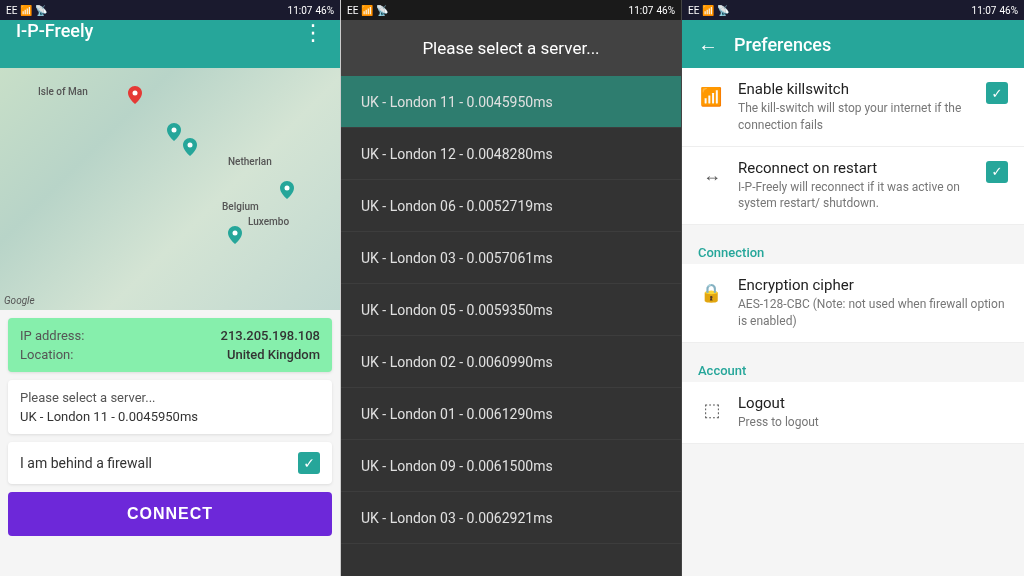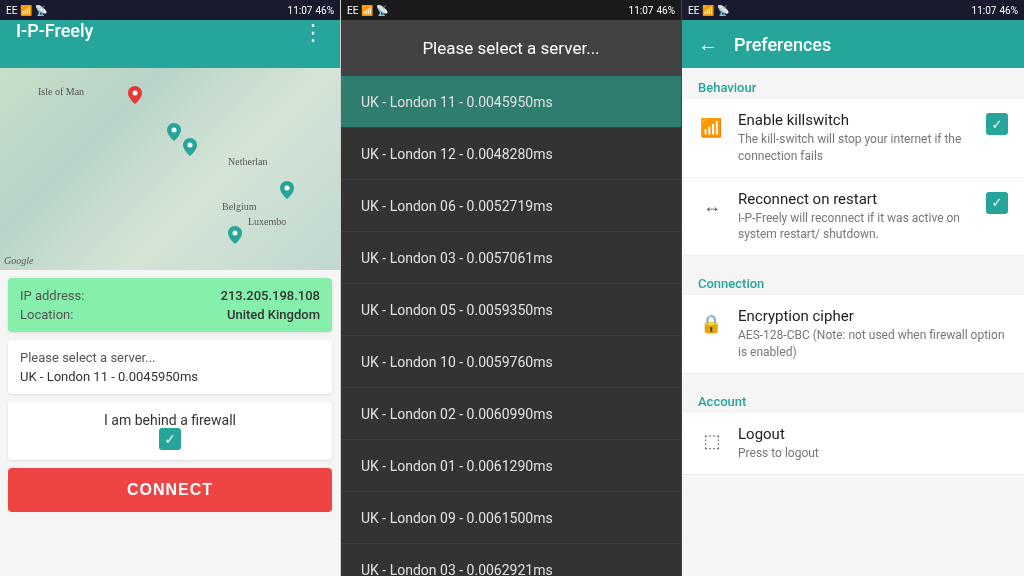--- a/index.html
+++ b/index.html
@@ -48,25 +48,24 @@
       font-weight: 500;
     }
     .app-bar-menu {
       color: #fff;
       font-size: 22px;
       cursor: pointer;
     }
 
     .map-container {
       width: 100%;
-      height: 202px;
+      height: 242px;
       background: #d4e8c2;
       position: relative;
       overflow: hidden;
-      font-family: Liberation Serif, serif;
     }
     .map-bg {
       width: 100%;
       height: 100%;
       background: linear-gradient(135deg, #c8dfc8 0%, #b8d4c8 30%, #d4e4d4 60%, #c0d8d0 100%);
       position: relative;
     }
     .map-label {
       position: absolute;
       font-size: 10px;
@@ -122,42 +121,41 @@
 
     .firewall-box {
       background: #fff;
       margin: 0 8px 8px 8px;
       padding: 10px 12px;
       border-radius: 4px;
       box-shadow: 0 1px 3px rgba(0,0,0,0.1);
       display: flex;
       align-items: center;
       justify-content: space-between;
-      flex-direction: column;
     }
     .firewall-label {
       font-size: 14px;
       color: #333;
     }
     .checkbox {
       width: 22px;
       height: 22px;
       background: #26a69a;
       border-radius: 3px;
       display: flex;
       align-items: center;
       justify-content: center;
       color: #fff;
       font-size: 14px;
     }
 
     .connect-btn {
       margin: 0 8px;
       height: 44px;
-      background: #ef4444;
+      background: #6d28d9;
       border: none;
       border-radius: 4px;
       color: #fff;
       font-size: 16px;
       font-weight: 600;
       letter-spacing: 1px;
       cursor: pointer;
       width: calc(100% - 16px);
     }
 
@@ -396,23 +394,20 @@
     <div class="server-item">
       <span class="server-item-text">UK - London 06 - 0.0052719ms</span>
     </div>
     <div class="server-item">
       <span class="server-item-text">UK - London 03 - 0.0057061ms</span>
     </div>
     <div class="server-item">
       <span class="server-item-text">UK - London 05 - 0.0059350ms</span>
     </div>
     <div class="server-item">
-      <span class="server-item-text">UK - London 10 - 0.0059760ms</span>
-    </div>
-    <div class="server-item">
       <span class="server-item-text">UK - London 02 - 0.0060990ms</span>
     </div>
     <div class="server-item">
       <span class="server-item-text">UK - London 01 - 0.0061290ms</span>
     </div>
     <div class="server-item">
       <span class="server-item-text">UK - London 09 - 0.0061500ms</span>
     </div>
     <div class="server-item">
       <span class="server-item-text">UK - London 03 - 0.0062921ms</span>
@@ -430,21 +425,20 @@
     <div class="status-bar-right">
       <span>11:07</span>
       <span>46%</span>
     </div>
   </div>
   <div class="pref-app-bar">
     <span class="back-arrow">←</span>
     <span class="pref-title">Preferences</span>
   </div>
   <div class="pref-content">
-    <div class="pref-section-label">Behaviour</div>
     <div class="pref-item">
       <div class="pref-icon">📶</div>
       <div class="pref-text">
         <div class="pref-item-title">Enable killswitch</div>
         <div class="pref-item-desc">The kill-switch will stop your internet if the connection fails</div>
       </div>
       <div class="pref-checkbox">✓</div>
     </div>
     <div class="pref-item">
       <div class="pref-icon">↔</div>

